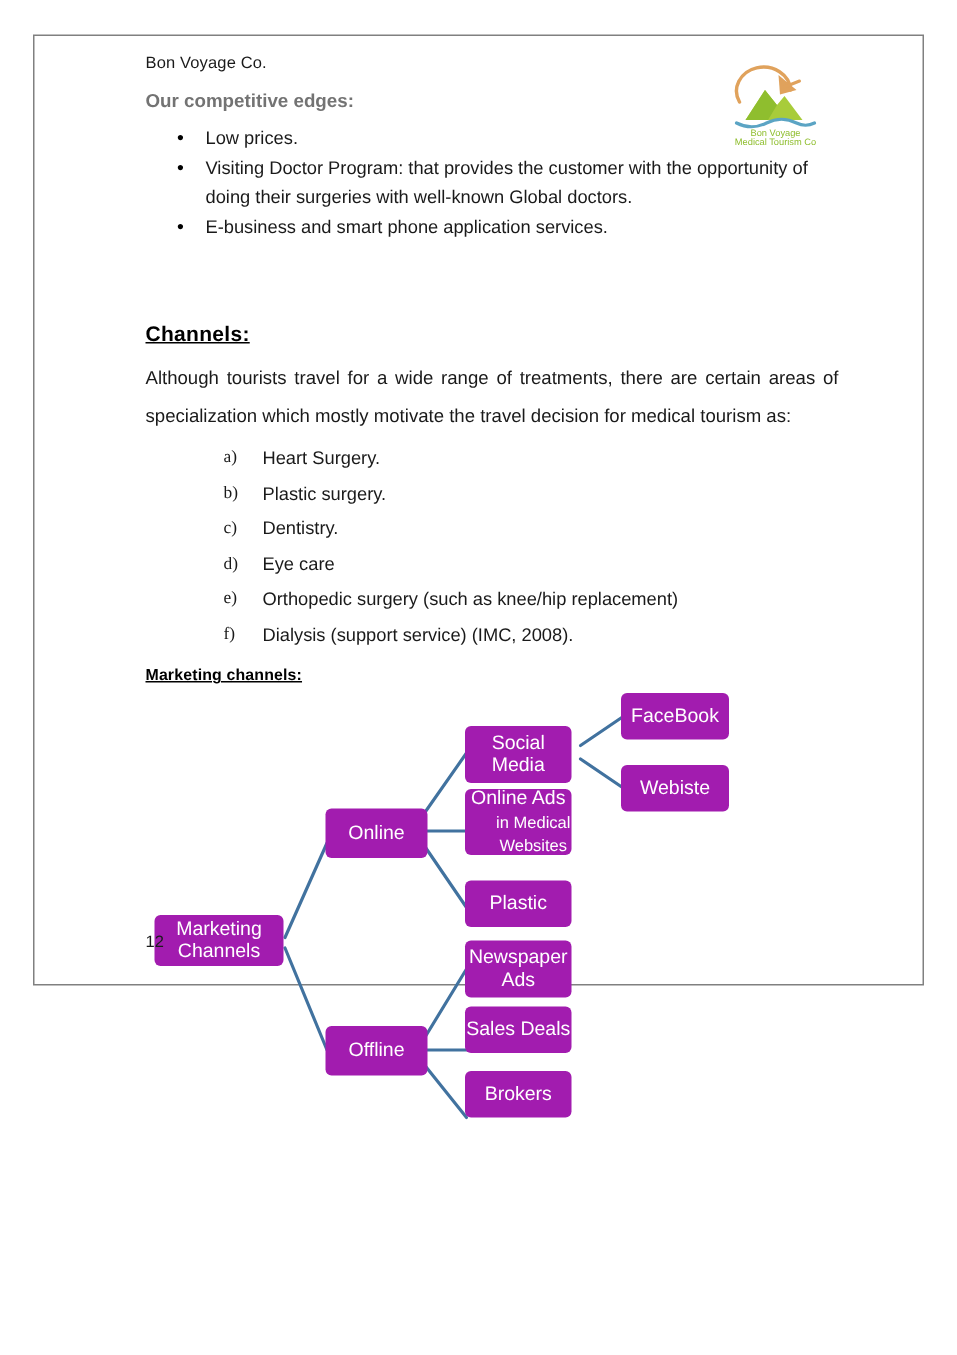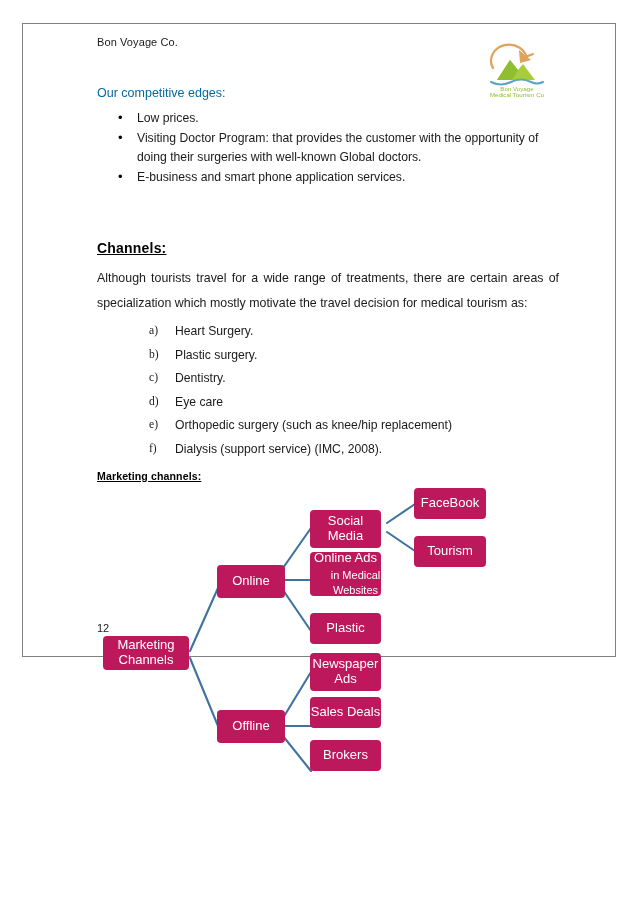--- a/index.html
+++ b/index.html
@@ -17,22 +17,22 @@
   .doc-body{position:absolute;left:74px;top:10px;width:462px;}
 
   .running-head{
     font-size:11px;letter-spacing:.1px;color:#1a1a1a;
     margin-top:2px;
   }
   .logo-wrap{
     position:absolute;right:4px;top:4px;width:76px;height:60px;
   }
   .section-head{
-    font-size:12.5px;font-weight:normal;color:#0369a1;
-    margin-top:38px;
+    font-size:12.5px;font-weight:bold;color:#737373;
+    margin-top:12px;
   }
   h2.channels{
     font-size:14px;font-weight:bold;text-decoration:underline;
     margin:0;padding:0;letter-spacing:.2px;
   }
   ul.bullets{
     list-style:none;margin:9px 0 0 0;padding:0;
   }
   ul.bullets li{
     position:relative;padding-left:40px;font-size:12.2px;line-height:1.55;
@@ -58,21 +58,21 @@
     font-family:"Liberation Serif","DejaVu Serif",serif;font-size:11.6px;
   }
   .mk-label{
     font-size:10.6px;font-weight:bold;text-decoration:underline;
     margin-top:9px;letter-spacing:.1px;
   }
   
   .diagram{position:relative;width:462px;height:300px;margin-top:6px;}
   .diagram svg{position:absolute;left:0;top:0;}
   .node{
-    position:absolute;background:#be185d;border-radius:4px;
+    position:absolute;background:#a21caf;border-radius:4px;
     color:#ffffff;display:flex;flex-direction:column;
     align-items:center;justify-content:center;text-align:center;
     font-size:13px;line-height:1.12;box-sizing:border-box;
     font-family:"Liberation Sans","DejaVu Sans",sans-serif;
   }
   .node .sub{font-size:11px;line-height:1.15;margin-top:3px;margin-left:20px;}
   .pagenum{
     position:absolute;left:74px;bottom:22px;font-size:11px;color:#1a1a1a;
   }
 </style>
@@ -178,21 +178,21 @@
 
       <div class="node" style="left:213px;top:252px;width:71px;height:31px;">
         <span>Brokers</span>
       </div>
 
       <div class="node" style="left:317px;top:0px;width:72px;height:31px;">
         <span>FaceBook</span>
       </div>
 
       <div class="node" style="left:317px;top:48px;width:72px;height:31px;">
-        <span>Tourism</span>
+        <span>Webiste</span>
       </div>
     </div>
 
   </div>
 
   <div class="pagenum">12</div>
 
 </div>
 
 </body></html>

